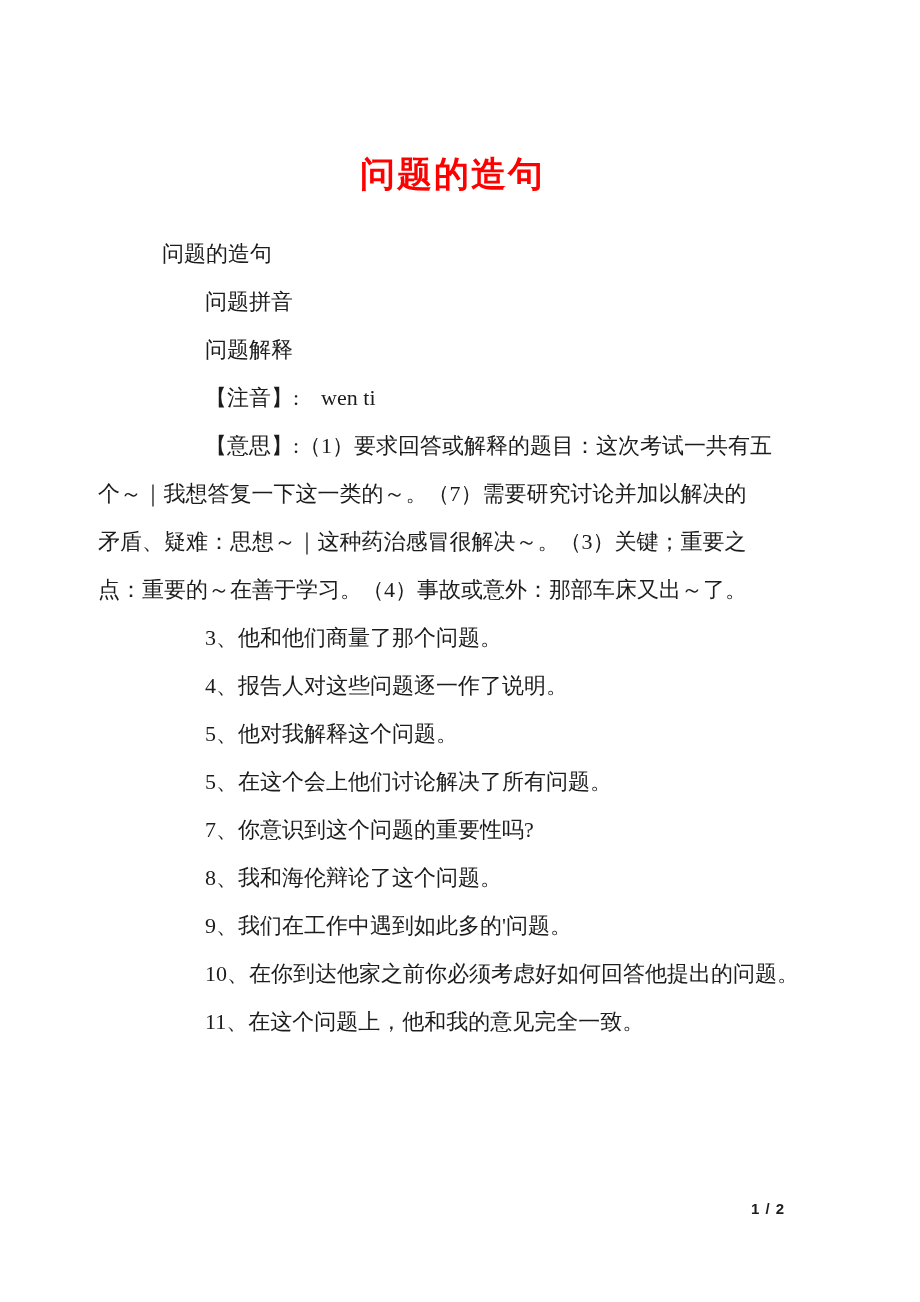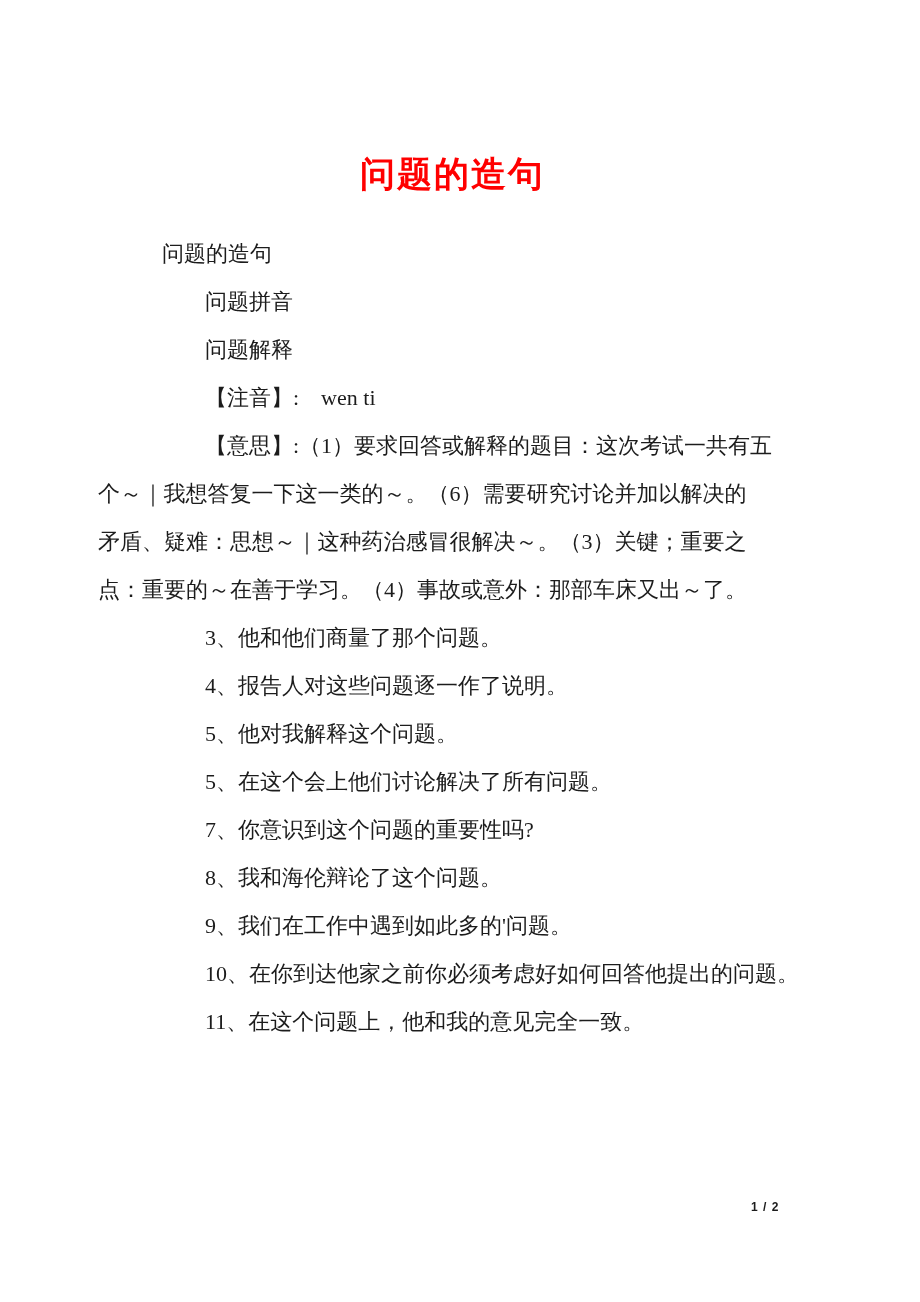--- a/index.html
+++ b/index.html
@@ -46,41 +46,41 @@
     line-height: 48px;
     color: var(--body-color, #1c1c1c);
     white-space: pre;
   }
   .indent-sm { padding-left: 64px; }
   .indent-lg { padding-left: 107px; }
   .page-number {
     position: absolute;
     top: 1188px;
     left: 751px;
-    font-size: 12px;
+    font-size: 15px;
     font-weight: bold;
     color: var(--body-color, #1c1c1c);
     font-family: "Liberation Sans", "DejaVu Sans", sans-serif;
     letter-spacing: 1px;
   }
 </style>
 </head>
 <body>
 
 <div class="page">
 
   <h1 class="doc-title">问题的造句</h1>
 
   <div class="content">
     <p class="line indent-sm">问题的造句</p>
     <p class="line indent-lg">问题拼音</p>
     <p class="line indent-lg">问题解释</p>
     <p class="line indent-lg">【注音】:    wen ti</p>
     <p class="line indent-lg">【意思】:（1）要求回答或解释的题目：这次考试一共有五</p>
-    <p class="line">个～｜我想答复一下这一类的～。（6）需要研究讨论并加以解决的</p>
+    <p class="line">个～｜我想答复一下这一类的～。（7）需要研究讨论并加以解决的</p>
     <p class="line">矛盾、疑难：思想～｜这种药治感冒很解决～。（3）关键；重要之</p>
     <p class="line">点：重要的～在善于学习。（4）事故或意外：那部车床又出～了。</p>
     <p class="line indent-lg">3、他和他们商量了那个问题。</p>
     <p class="line indent-lg">4、报告人对这些问题逐一作了说明。</p>
     <p class="line indent-lg">5、他对我解释这个问题。</p>
     <p class="line indent-lg">5、在这个会上他们讨论解决了所有问题。</p>
     <p class="line indent-lg">7、你意识到这个问题的重要性吗?</p>
     <p class="line indent-lg">8、我和海伦辩论了这个问题。</p>
     <p class="line indent-lg">9、我们在工作中遇到如此多的'问题。</p>
     <p class="line indent-lg">10、在你到达他家之前你必须考虑好如何回答他提出的问题。</p>

